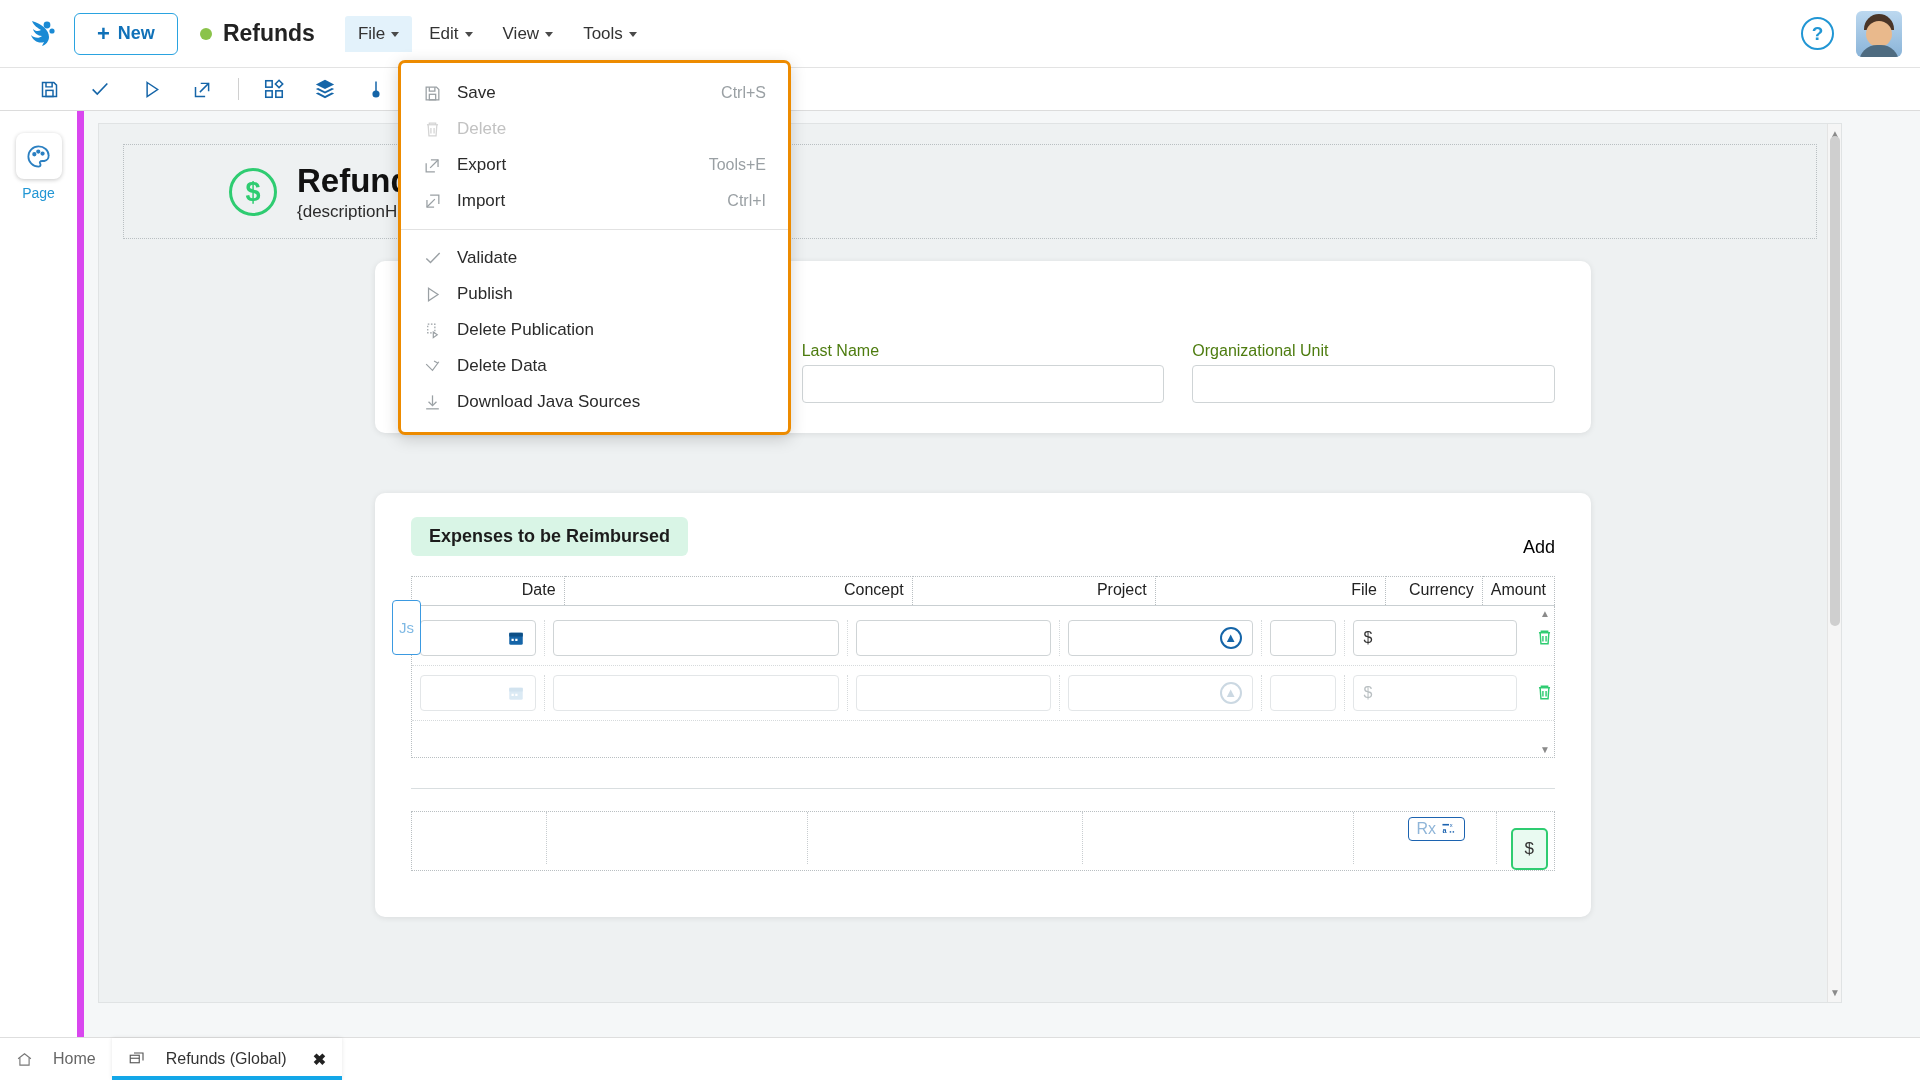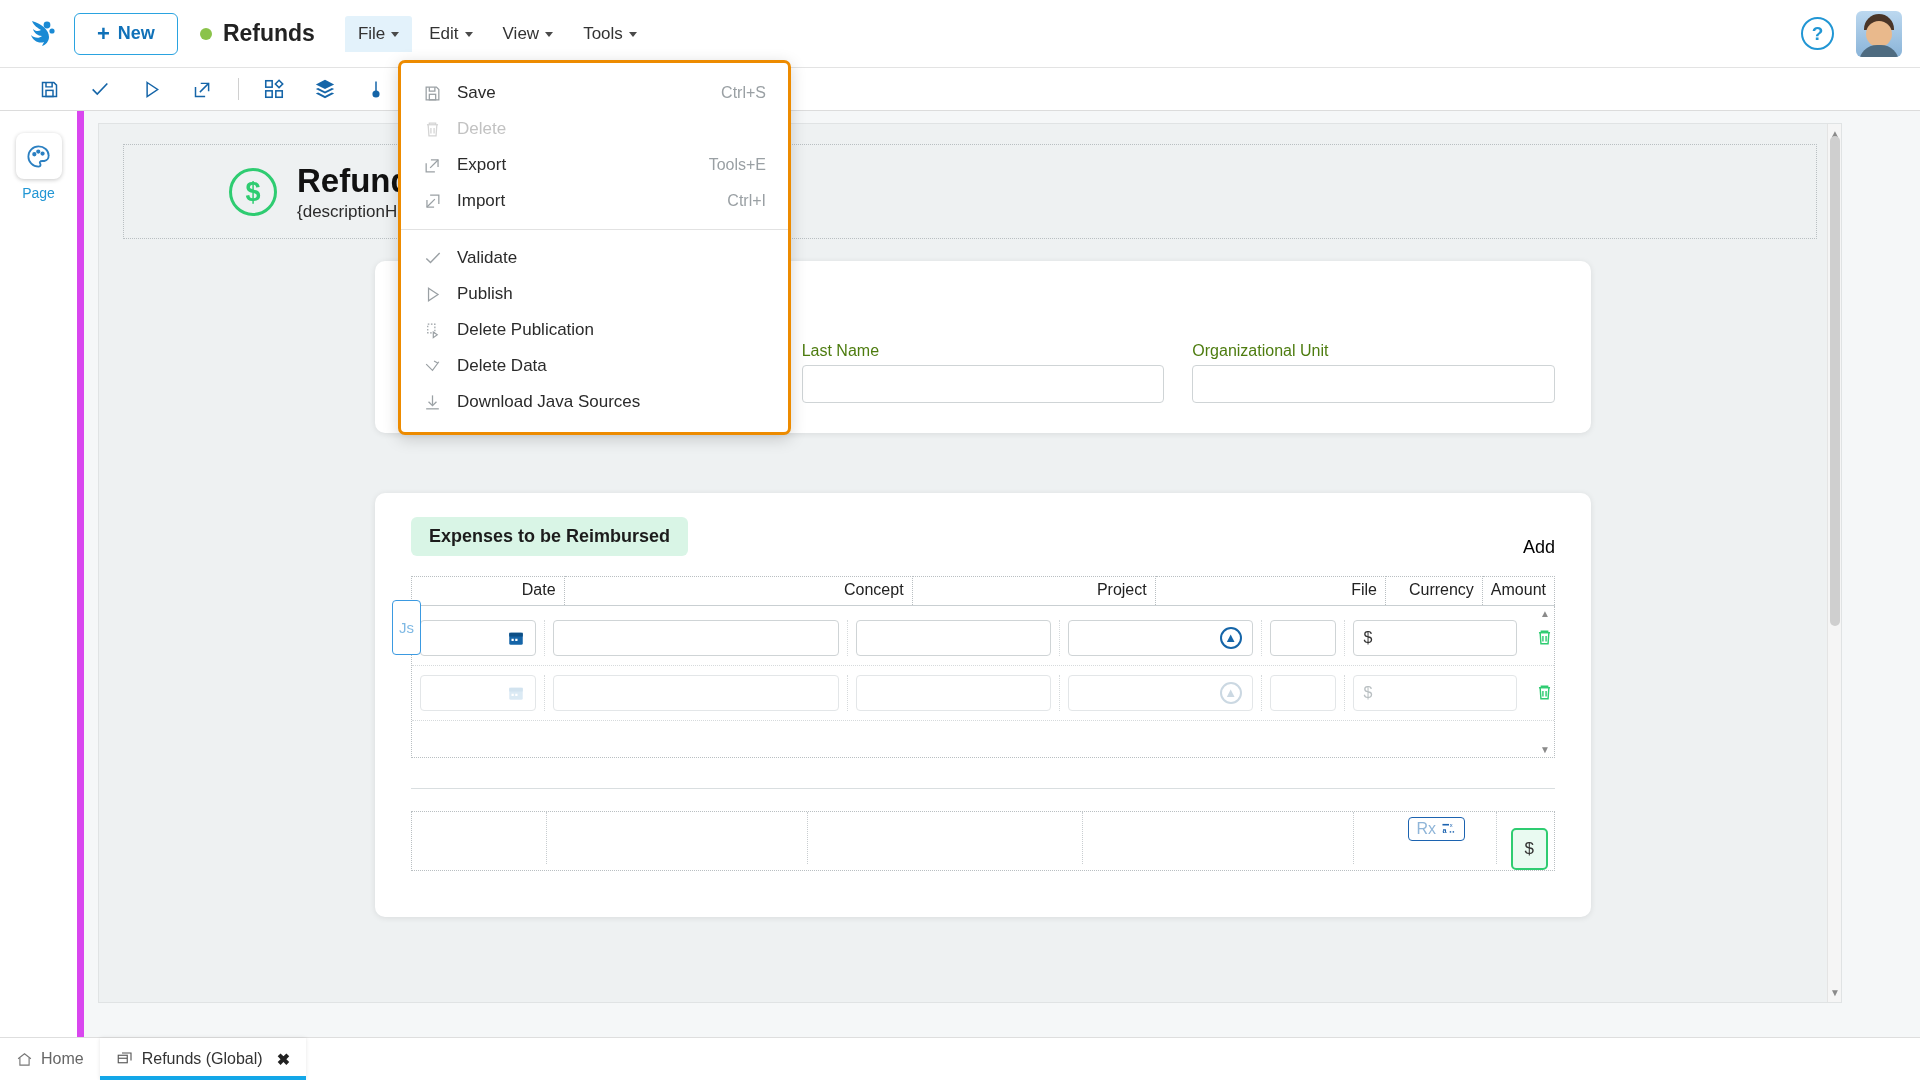--- a/index.html
+++ b/index.html
@@ -350,21 +350,21 @@
   .dd-sep { height: 1px; background: #e2e2e2; margin: 10px 0; }
 
   
   .bottombar {
     height: 43px;
     border-top: 1px solid #dedede;
     display: flex; align-items: stretch;
     background: #fff;
   }
   .btab {
-    display: flex; align-items: center; gap: 8px;
+    display: flex; align-items: center; gap: 20px;
     padding: 0 16px;
     font-size: 16px; color: #666;
     cursor: pointer;
     position: relative;
   }
   .btab.active { color: #333; box-shadow: 0 0 4px rgba(0,0,0,.10); }
   .btab.active::after {
     content:''; position:absolute; left:0; right:0; bottom:0; height:4px; background:#13a7e8;
   }
   .btab .x { font-weight: bold; color:#222; margin-left:6px; }

